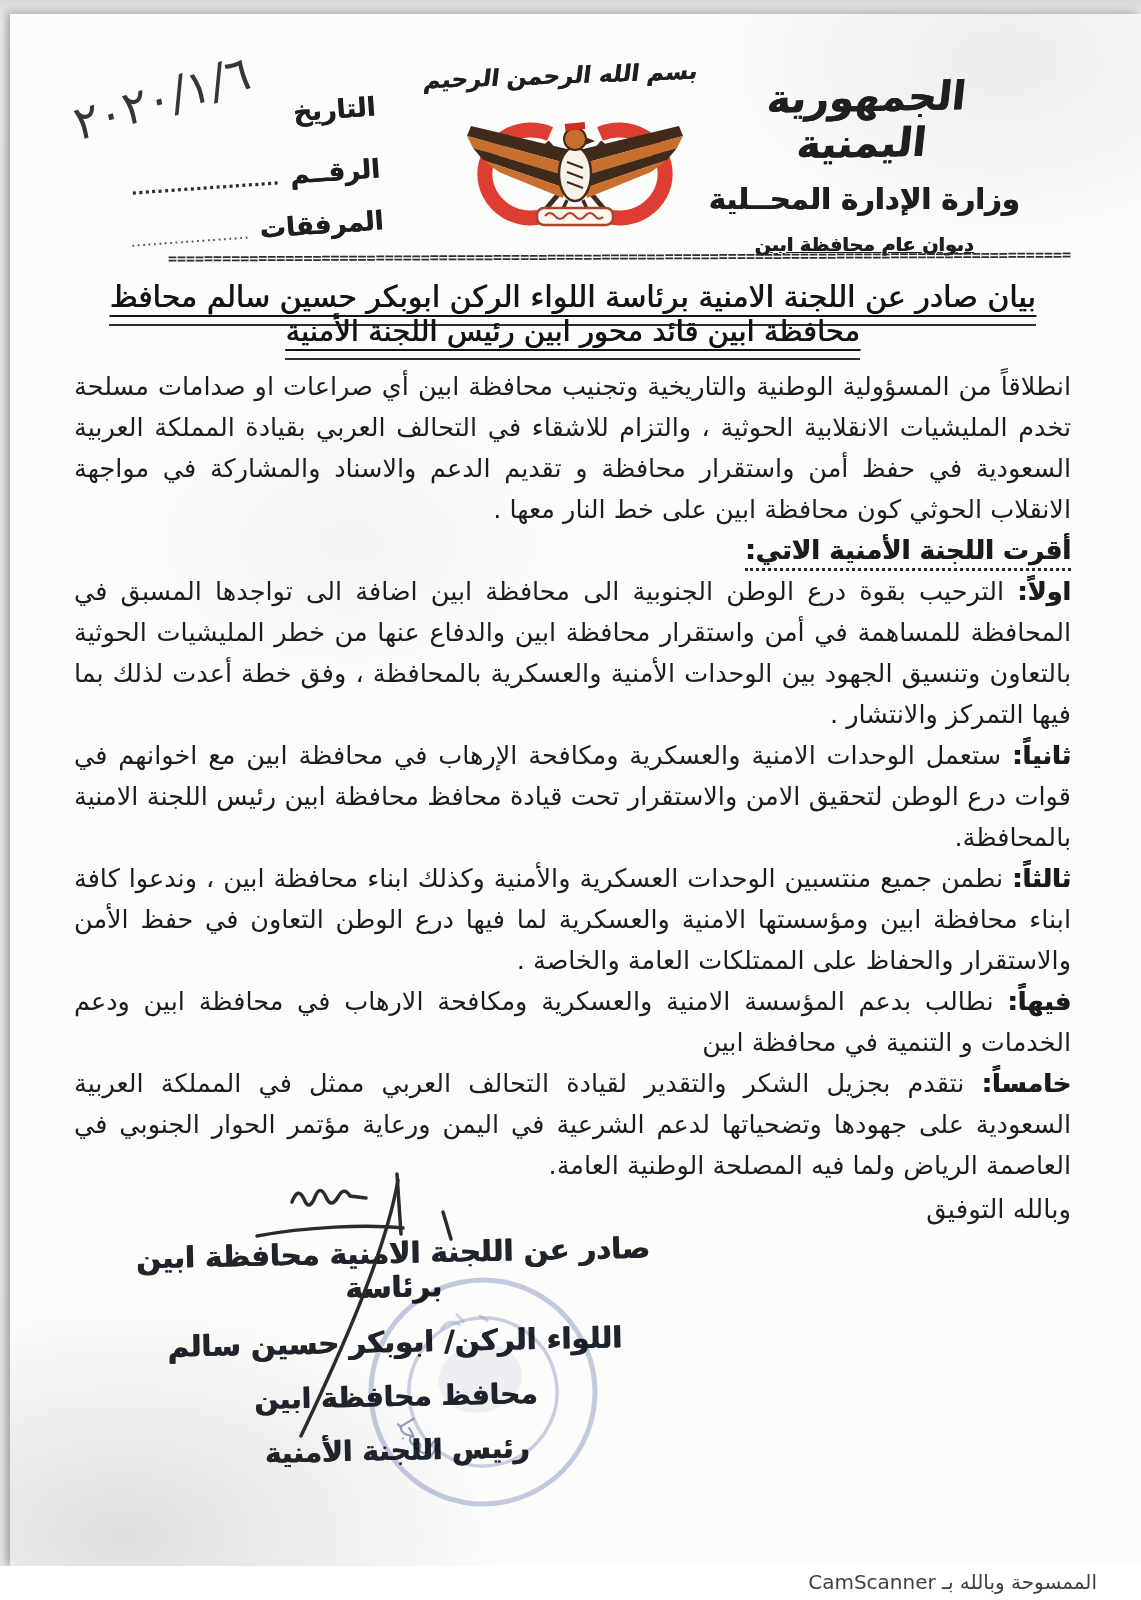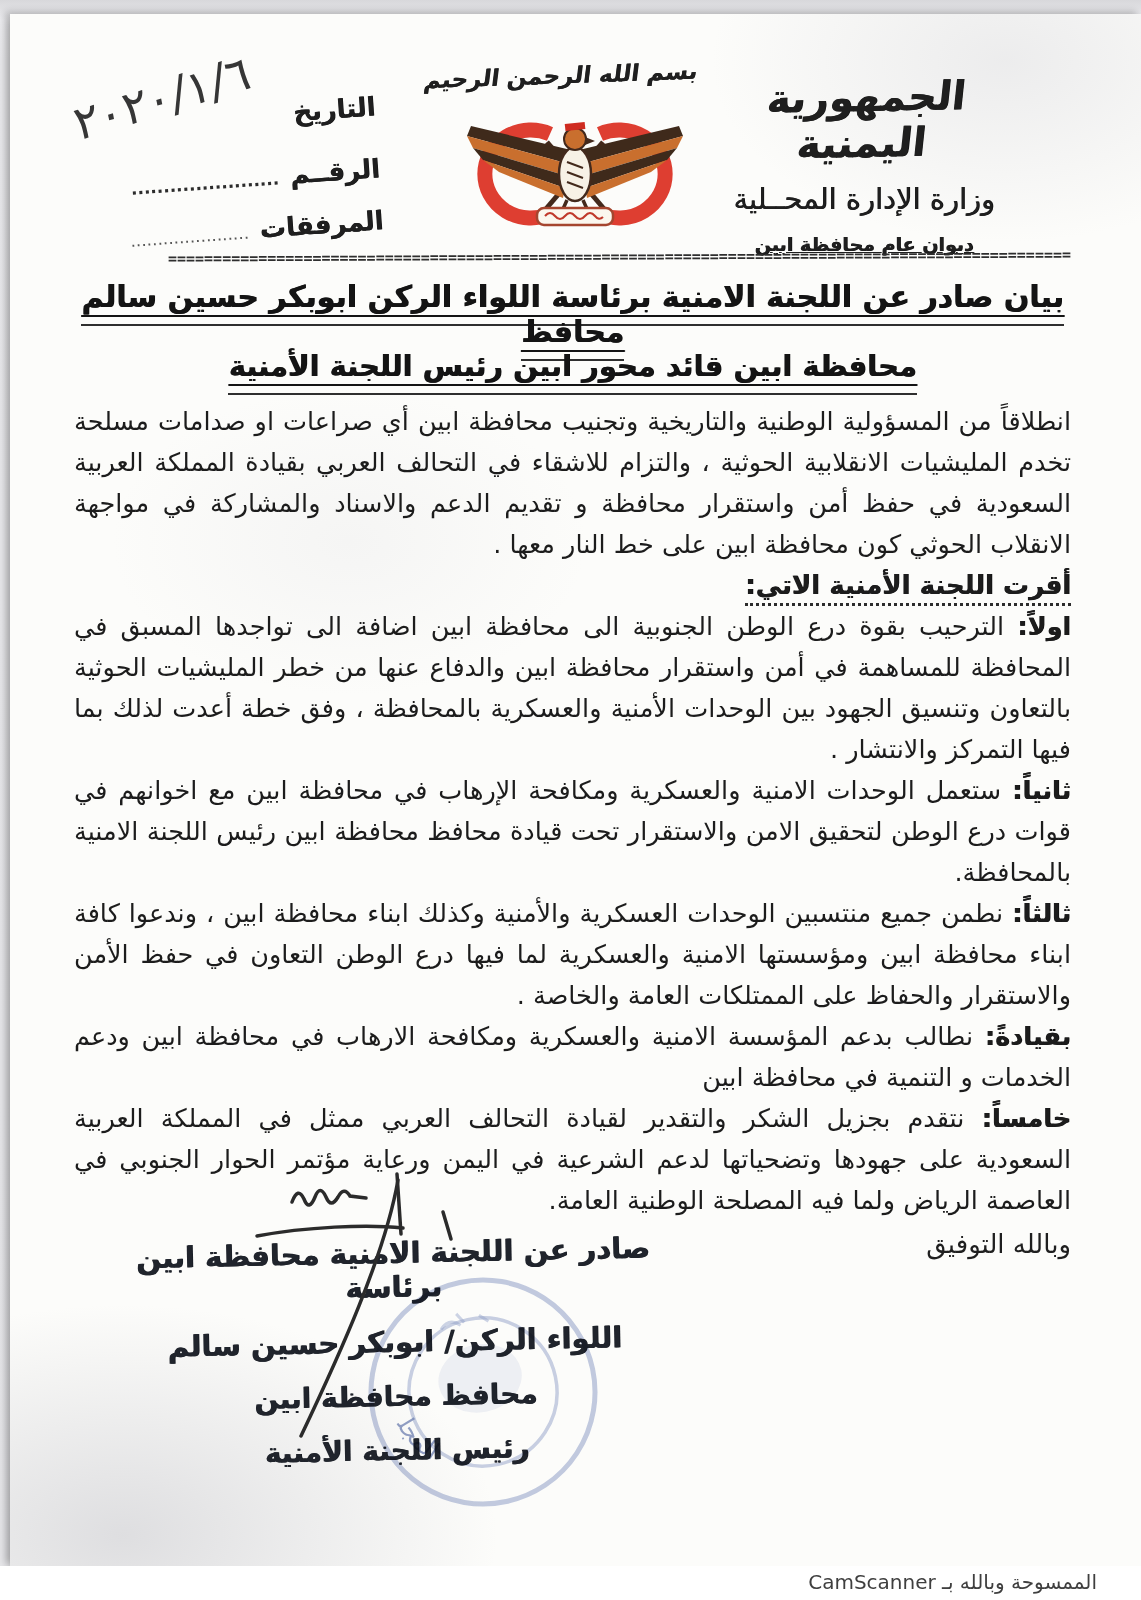--- a/index.html
+++ b/index.html
@@ -11,40 +11,40 @@
           radial-gradient(420px 260px at 88% 3%, rgba(203,203,209,.32), transparent 70%),
           radial-gradient(520px 320px at 10% 98%, rgba(186,186,193,.45), transparent 72%),
           radial-gradient(340px 220px at 30% 34%, rgba(208,208,213,.16), transparent 70%),
           #fcfcfa;
         box-shadow:-5px -3px 7px rgba(0,0,0,.18), 0 5px 9px rgba(0,0,0,.22);
         color:#1f1f1f;}
   
   .hdr-right{position:absolute;top:60px;right:121px;width:312px;text-align:center;}
   .hdr-republic{font-size:40px;font-weight:bold;transform:skewX(-7deg) rotate(-1deg);
         text-shadow:.6px 0 0 #111;line-height:1.15;margin-bottom:16px;}
-  .hdr-ministry{font-size:29px;font-weight:normal;text-shadow:.7px 0 0 #111;margin-bottom:17px;}
+  .hdr-ministry{font-size:29px;font-weight:bold;text-shadow:.7px 0 0 #111;margin-bottom:17px;}
   .hdr-office{font-size:19px;font-weight:bold;text-shadow:.7px 0 0 #111;text-decoration:underline;}
   .hdr-center{position:absolute;top:48px;left:443px;width:244px;text-align:center;}
   .bismillah{font-size:23px;font-weight:bold;transform:skewX(-9deg) rotate(-2deg);
         text-shadow:.4px 0 0 #222;white-space:nowrap;}
   .hdr-left{position:absolute;top:78px;left:64px;width:300px;transform:rotate(-4deg);}
   .meta-row{position:absolute;right:0;white-space:nowrap;}
   .meta-row.r1{top:10px;}
   .meta-row.r2{top:72px;}
   .meta-row.r3{top:124px;}
   .meta-label{font-size:26px;font-weight:bold;text-shadow:.5px 0 0 #111;}
   .meta-dots{font-size:17px;font-weight:bold;letter-spacing:1.5px;color:#2c2c2c;margin-right:6px;}
   .meta-dots.light{font-weight:normal;letter-spacing:2.5px;color:#555;}
   .date-scrawl{position:absolute;left:-4px;top:-26px;font-size:47px;color:#262626;
         transform:rotate(-13deg) skewX(-6deg);direction:rtl;opacity:.92;}
   
   .content{padding:236px 70px 0 64px;}
   .separator{font-family:"DejaVu Sans Mono",monospace;font-size:15px;font-weight:bold;
         color:#2e2e2e;white-space:nowrap;overflow:hidden;line-height:1;transform:rotate(-.25deg);}
-  .title{ text-align:center;font-weight:bold;color:#141414;text-shadow:.8px 0 0 #111;}
+  .title{ text-align:center;font-weight:normal;color:#141414;text-shadow:.8px 0 0 #111;}
   .title1{font-size:30px;margin-top:14px;}
   .title2{font-size:29px;}
   .u2{text-decoration:underline;text-decoration-thickness:2px;text-underline-offset:8px;
         border-bottom:2px solid #2f2f2f;padding-bottom:10px;}
   .bodytext{margin-top:18px;font-size:25.5px;line-height:41px;text-align:justify;color:#1c1c1c;}
   .bodytext p{margin:0;}
   .res-head{margin:2px 0 2px;}
   .res-head-text{font-weight:bold;font-size:26px;text-shadow:.6px 0 0 #111;
         border-bottom:3px dotted #2c2c2c;padding-bottom:3px;}
   .lead{font-weight:bold;text-shadow:.6px 0 0 #111;}
@@ -128,21 +128,21 @@
       </div>
 
       <div class="bodytext">
         <p>انطلاقاً من المسؤولية  الوطنية والتاريخية وتجنيب محافظة ابين أي صراعات او صدامات مسلحة  تخدم المليشيات الانقلابية الحوثية ، والتزام للاشقاء في التحالف العربي بقيادة المملكة العربية السعودية  في حفظ أمن واستقرار محافظة و تقديم الدعم والاسناد والمشاركة في مواجهة الانقلاب الحوثي كون محافظة ابين على خط النار معها .</p>
         <p class="res-head">
           <span class="res-head-text">أقرت اللجنة الأمنية الاتي:</span>
         </p>
         <p><span class="lead">اولاً:</span> <span>الترحيب بقوة درع الوطن الجنوبية الى محافظة ابين اضافة الى تواجدها المسبق في المحافظة للمساهمة في أمن واستقرار محافظة ابين والدفاع عنها من خطر المليشيات الحوثية بالتعاون وتنسيق الجهود بين الوحدات الأمنية والعسكرية بالمحافظة ، وفق خطة أعدت لذلك بما فيها التمركز والانتشار .</span></p>
         <p><span class="lead">ثانياً:</span> <span>ستعمل الوحدات الامنية والعسكرية ومكافحة الإرهاب في محافظة ابين مع اخوانهم في قوات درع الوطن لتحقيق الامن والاستقرار تحت قيادة محافظ محافظة ابين رئيس اللجنة الامنية بالمحافظة.</span></p>
         <p><span class="lead">ثالثاً:</span> <span>نطمن جميع منتسبين الوحدات العسكرية والأمنية وكذلك ابناء محافظة ابين ، وندعوا  كافة ابناء محافظة ابين ومؤسستها الامنية والعسكرية لما فيها درع الوطن التعاون في حفظ الأمن والاستقرار والحفاظ على الممتلكات العامة والخاصة .</span></p>
-        <p><span class="lead">بقيادةً:</span> <span>نطالب بدعم المؤسسة الامنية والعسكرية ومكافحة الارهاب في محافظة ابين ودعم الخدمات و التنمية في محافظة ابين</span></p>
+        <p><span class="lead">فيهاً:</span> <span>نطالب بدعم المؤسسة الامنية والعسكرية ومكافحة الارهاب في محافظة ابين ودعم الخدمات و التنمية في محافظة ابين</span></p>
         <p><span class="lead">خامساً:</span> <span>نتقدم بجزيل الشكر والتقدير لقيادة التحالف العربي ممثل في المملكة العربية السعودية على جهودها وتضحياتها لدعم الشرعية في اليمن ورعاية مؤتمر الحوار الجنوبي في العاصمة الرياض ولما فيه المصلحة الوطنية العامة.</span></p>
       </div>
 
       <div class="closing">وبالله التوفيق</div>
     </div>
 
     <svg class="pen" width="280" height="290" viewBox="0 0 280 290">
       <g fill="none" stroke="#2b2b2b" stroke-width="3.5" stroke-linecap="round">
         <path d="M57,42 q6,-16 12,-3 q5,13 11,-2 q5,-13 11,0 q5,12 12,0 q6,-11 12,-1 l16,2"></path>
         <path d="M162,14 L166,74"></path>

